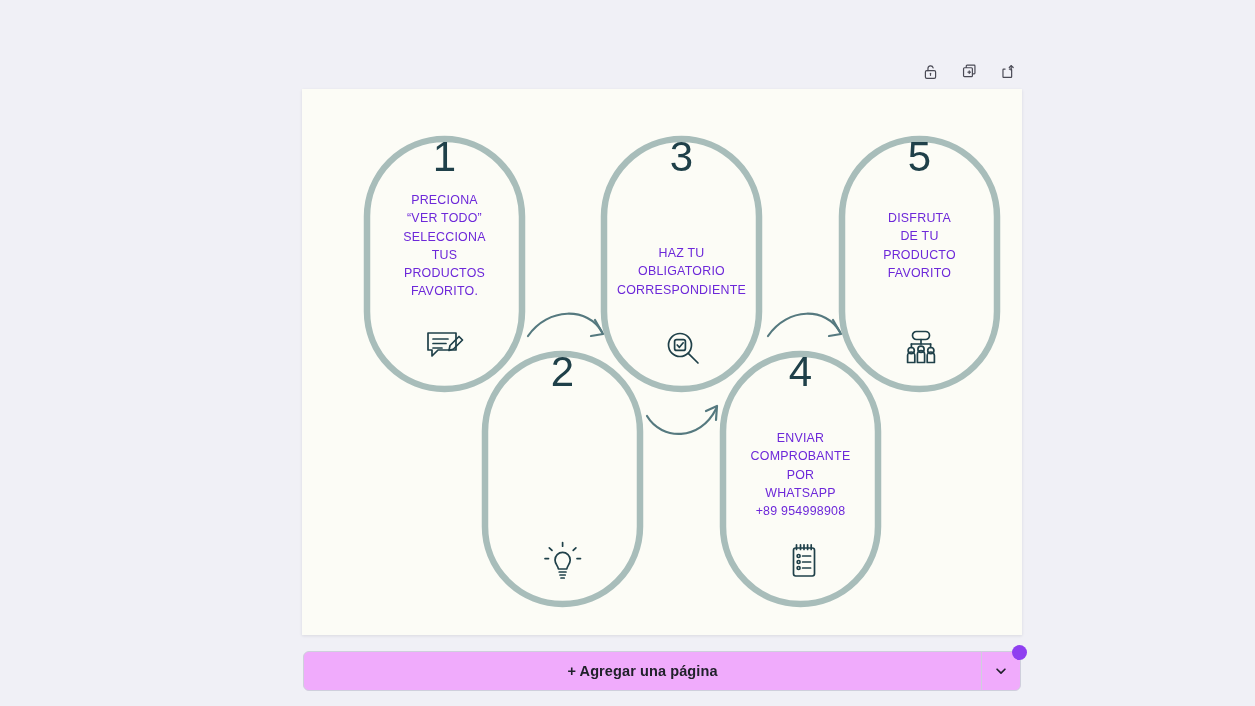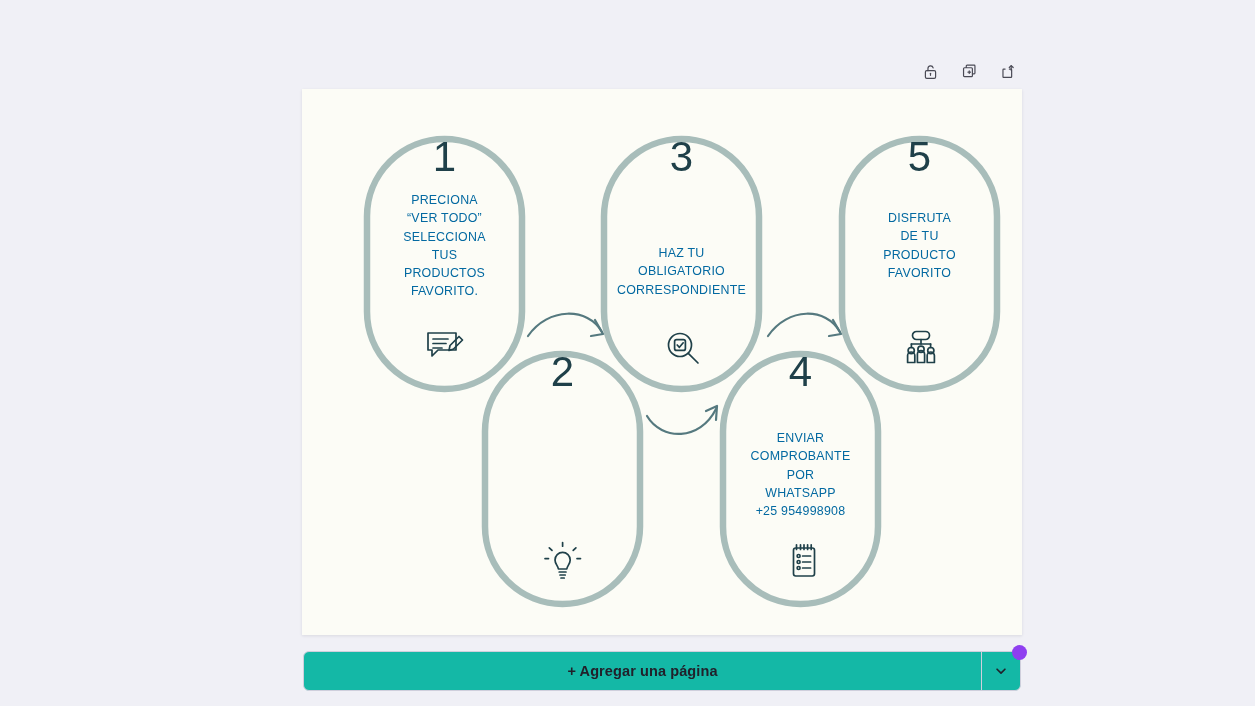--- a/index.html
+++ b/index.html
@@ -55,21 +55,21 @@
     left: 0; top: 0;
     width: 720px;
     height: 546px;
     display: block;
   }
 
   
   .node-text {
     position: absolute;
     text-align: center;
-    color: #0369a1;
+    color: #6d28d9;
     font-family: "Liberation Sans", sans-serif;
     font-size: 12.4px;
     line-height: 18.3px;
     letter-spacing: 0.25px;
     font-weight: 400;
     white-space: pre-line;
     pointer-events: none;
   }
   .node-num {
     position: absolute;
@@ -84,21 +84,21 @@
 
   
   .addbar {
     position: absolute;
     left: 303px;
     top: 651px;
     width: 718px;
     height: 40px;
     display: flex;
     align-items: stretch;
-    background: #14b8a6;
+    background: #f0abfc;
     border: 1px solid #cfcfdc;
     border-radius: 6px;
     box-sizing: border-box;
     overflow: visible;
   }
   .addbar-main {
     flex: 1 1 auto;
     display: flex;
     align-items: center;
     justify-content: center;
@@ -255,21 +255,21 @@
   <div class="node-num" style="left:302px; top:46px; width:155px;">3</div>
   <div class="node-text" style="left:292px; top:155px; width:175px;">HAZ TU
 OBLIGATORIO
 CORRESPONDIENTE</div>
 
   <div class="node-num" style="left:421px; top:261px; width:155px;">4</div>
   <div class="node-text" style="left:414px; top:340px; width:169px;">ENVIAR
 COMPROBANTE
 POR
 WHATSAPP
-+25 954998908</div>
++89 954998908</div>
 
   <div class="node-num" style="left:540px; top:46px; width:155px;">5</div>
   <div class="node-text" style="left:535px; top:120px; width:165px;">DISFRUTA
 DE TU
 PRODUCTO
 FAVORITO</div>
 
 </div>
 
 <div class="addbar">

